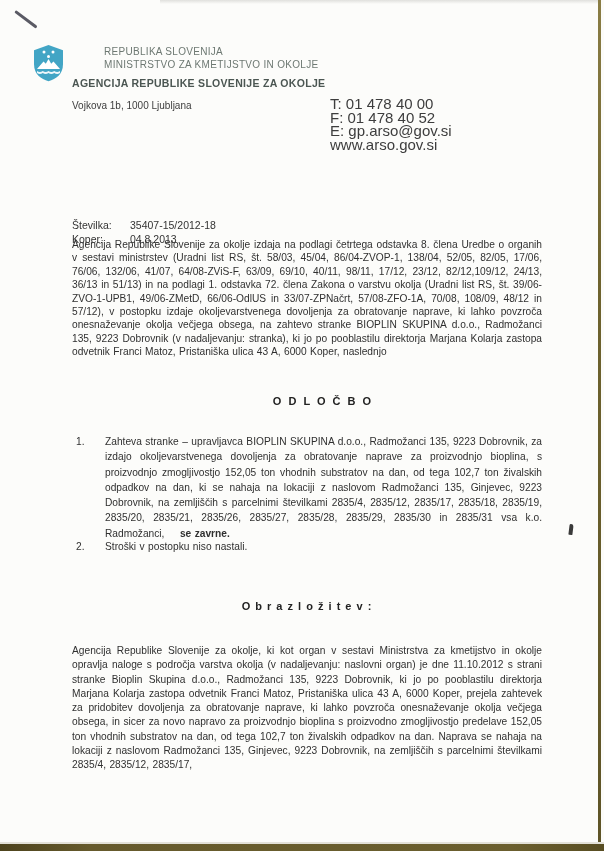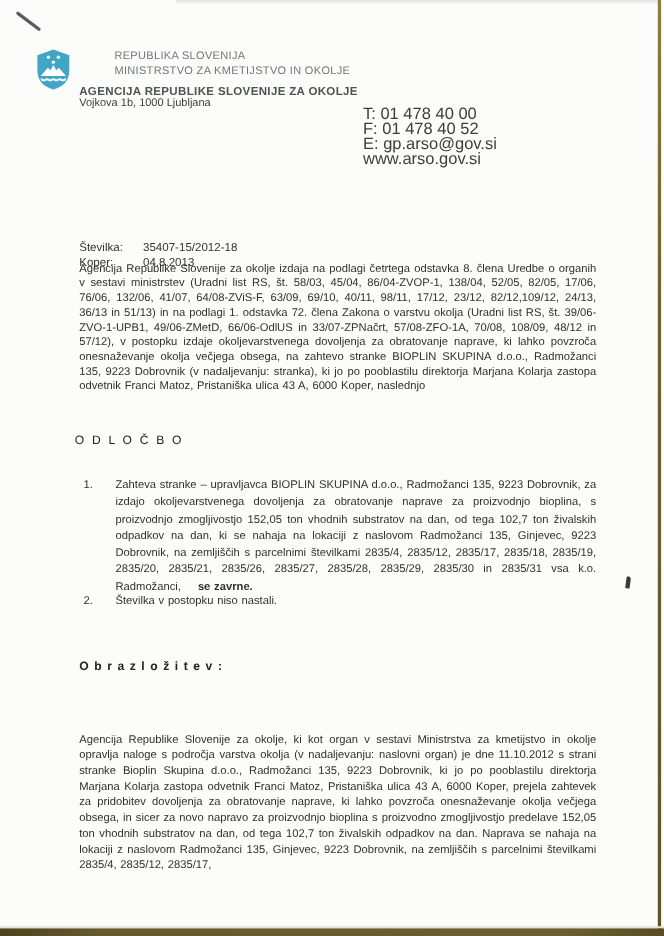--- a/index.html
+++ b/index.html
@@ -20,37 +20,37 @@
   .pen-stroke { position:absolute; left:16px; top:10px; width:27px; height:2.6px;
     background:#5a5a64; border-radius:2px; transform:rotate(37deg); transform-origin:left top; }
   .pen-tick { position:absolute; left:569px; top:524px; width:4px; height:11px;
     background:#3a3a3a; border-radius:2px 3px 1px 1px; transform:rotate(7deg); }
 
   
   .coat { position:absolute; left:33px; top:44px; width:31px; height:38px; }
   .header-text { position:absolute; left:72px; top:45px; }
   .h-line { font-size:10px; color:#6d7872; letter-spacing:0.3px; line-height:13px;padding-left:32px; }
   .h-agency { margin-top:6px; font-size:10.5px; font-weight:bold; color:#4b5652; letter-spacing:0.3px; }
-  .addr { position:absolute; left:72px; top:88px; font-size:10px; color:#3d3d3d; }
+  .addr { position:absolute; left:72px; top:100px; font-size:10px; color:#3d3d3d; }
   .contact { position:absolute; left:330px; top:97px; font-size:15px; color:#3d3d3d; line-height:13.5px; }
 
   
   .meta { position:absolute; left:72px; top:181px; font-size:10.5px; color:#333;margin-top:37px; }
   .meta-row { display:flex; line-height:14px; }
   .meta-label { width:58px; }
 
   
   .para { position:absolute; left:72px; width:470px; font-size:10.2px;
     color:#303030; text-align:justify; word-spacing:0.6px; }
   .intro { top:238px; line-height:13.4px; }
-  .expl  { top:666px; line-height:14.3px; }
+  .expl  { top:644px; line-height:14.3px; }
 
-  .decision-title { position:absolute; left:68px; top:395px; width:470px; text-align:left;
-    font-weight:normal; font-size:11px; letter-spacing:2px; color:#222; }
-  .obraz-title { position:absolute; left:72px; top:600px; width:470px; text-align:left;
+  .decision-title { position:absolute; left:88px; top:395px; width:470px; text-align:center;
+    font-weight:bold; font-size:11px; letter-spacing:2px; color:#222; }
+  .obraz-title { position:absolute; left:72px; top:600px; width:470px; text-align:center;
     font-weight:bold; font-size:11px; letter-spacing:1px; color:#222; }
 
   .item { position:absolute; left:76px; width:466px; display:flex; font-size:10.2px;
     line-height:15.3px; color:#303030; }
   .item1 { top:434px; }
   .item2 { top:539px; }
   .item-num { width:29px; flex:none; }
   .item-body { flex:1; text-align:justify; word-spacing:0.6px; }
   .item-body strong { font-weight:bold;margin-left:12px; }
 </style>
@@ -102,21 +102,21 @@
 
   <div class="decision-title">O D L O Č B O</div>
 
   <div class="item item1">
     <span class="item-num">1.</span>
     <span class="item-body"><span>Zahteva stranke – upravljavca BIOPLIN SKUPINA d.o.o., Radmožanci 135, 9223 Dobrovnik, za izdajo okoljevarstvenega dovoljenja za obratovanje naprave za proizvodnjo bioplina, s proizvodnjo zmogljivostjo 152,05 ton vhodnih substratov na dan, od tega 102,7 ton živalskih odpadkov na dan, ki se nahaja na lokaciji z naslovom Radmožanci 135, Ginjevec, 9223 Dobrovnik, na zemljiščih s parcelnimi številkami 2835/4, 2835/12, 2835/17, 2835/18, 2835/19, 2835/20, 2835/21, 2835/26, 2835/27, 2835/28, 2835/29, 2835/30 in 2835/31 vsa k.o. Radmožanci, </span><strong>se zavrne.</strong></span>
   </div>
 
   <div class="item item2">
     <span class="item-num">2.</span>
-    <span class="item-body">Številka v postopku niso nastali.</span>
+    <span class="item-body">Stroški v postopku niso nastali.</span>
   </div>
 
   <div class="obraz-title">O b r a z l o ž i t e v :</div>
   <div class="para expl">Agencija Republike Slovenije za okolje, ki kot organ v sestavi Ministrstva za kmetijstvo in okolje opravlja naloge s področja varstva okolja (v nadaljevanju: naslovni organ) je dne 11.10.2012 s strani stranke Bioplin Skupina d.o.o., Radmožanci 135, 9223 Dobrovnik, ki jo po pooblastilu direktorja Marjana Kolarja zastopa odvetnik Franci Matoz, Pristaniška ulica 43 A, 6000 Koper, prejela zahtevek za pridobitev dovoljenja za obratovanje naprave, ki lahko povzroča onesnaževanje okolja večjega obsega, in sicer za novo napravo za proizvodnjo bioplina s proizvodno zmogljivostjo predelave 152,05 ton vhodnih substratov na dan, od tega 102,7 ton živalskih odpadkov na dan. Naprava se nahaja na lokaciji z naslovom Radmožanci 135, Ginjevec, 9223 Dobrovnik, na zemljiščih s parcelnimi številkami 2835/4, 2835/12, 2835/17,</div>
 
   <div class="scan-right-edge"></div>
   <div class="scan-bottom-gap"></div>
   <div class="scan-bottom-edge"></div>
 
 </div>

